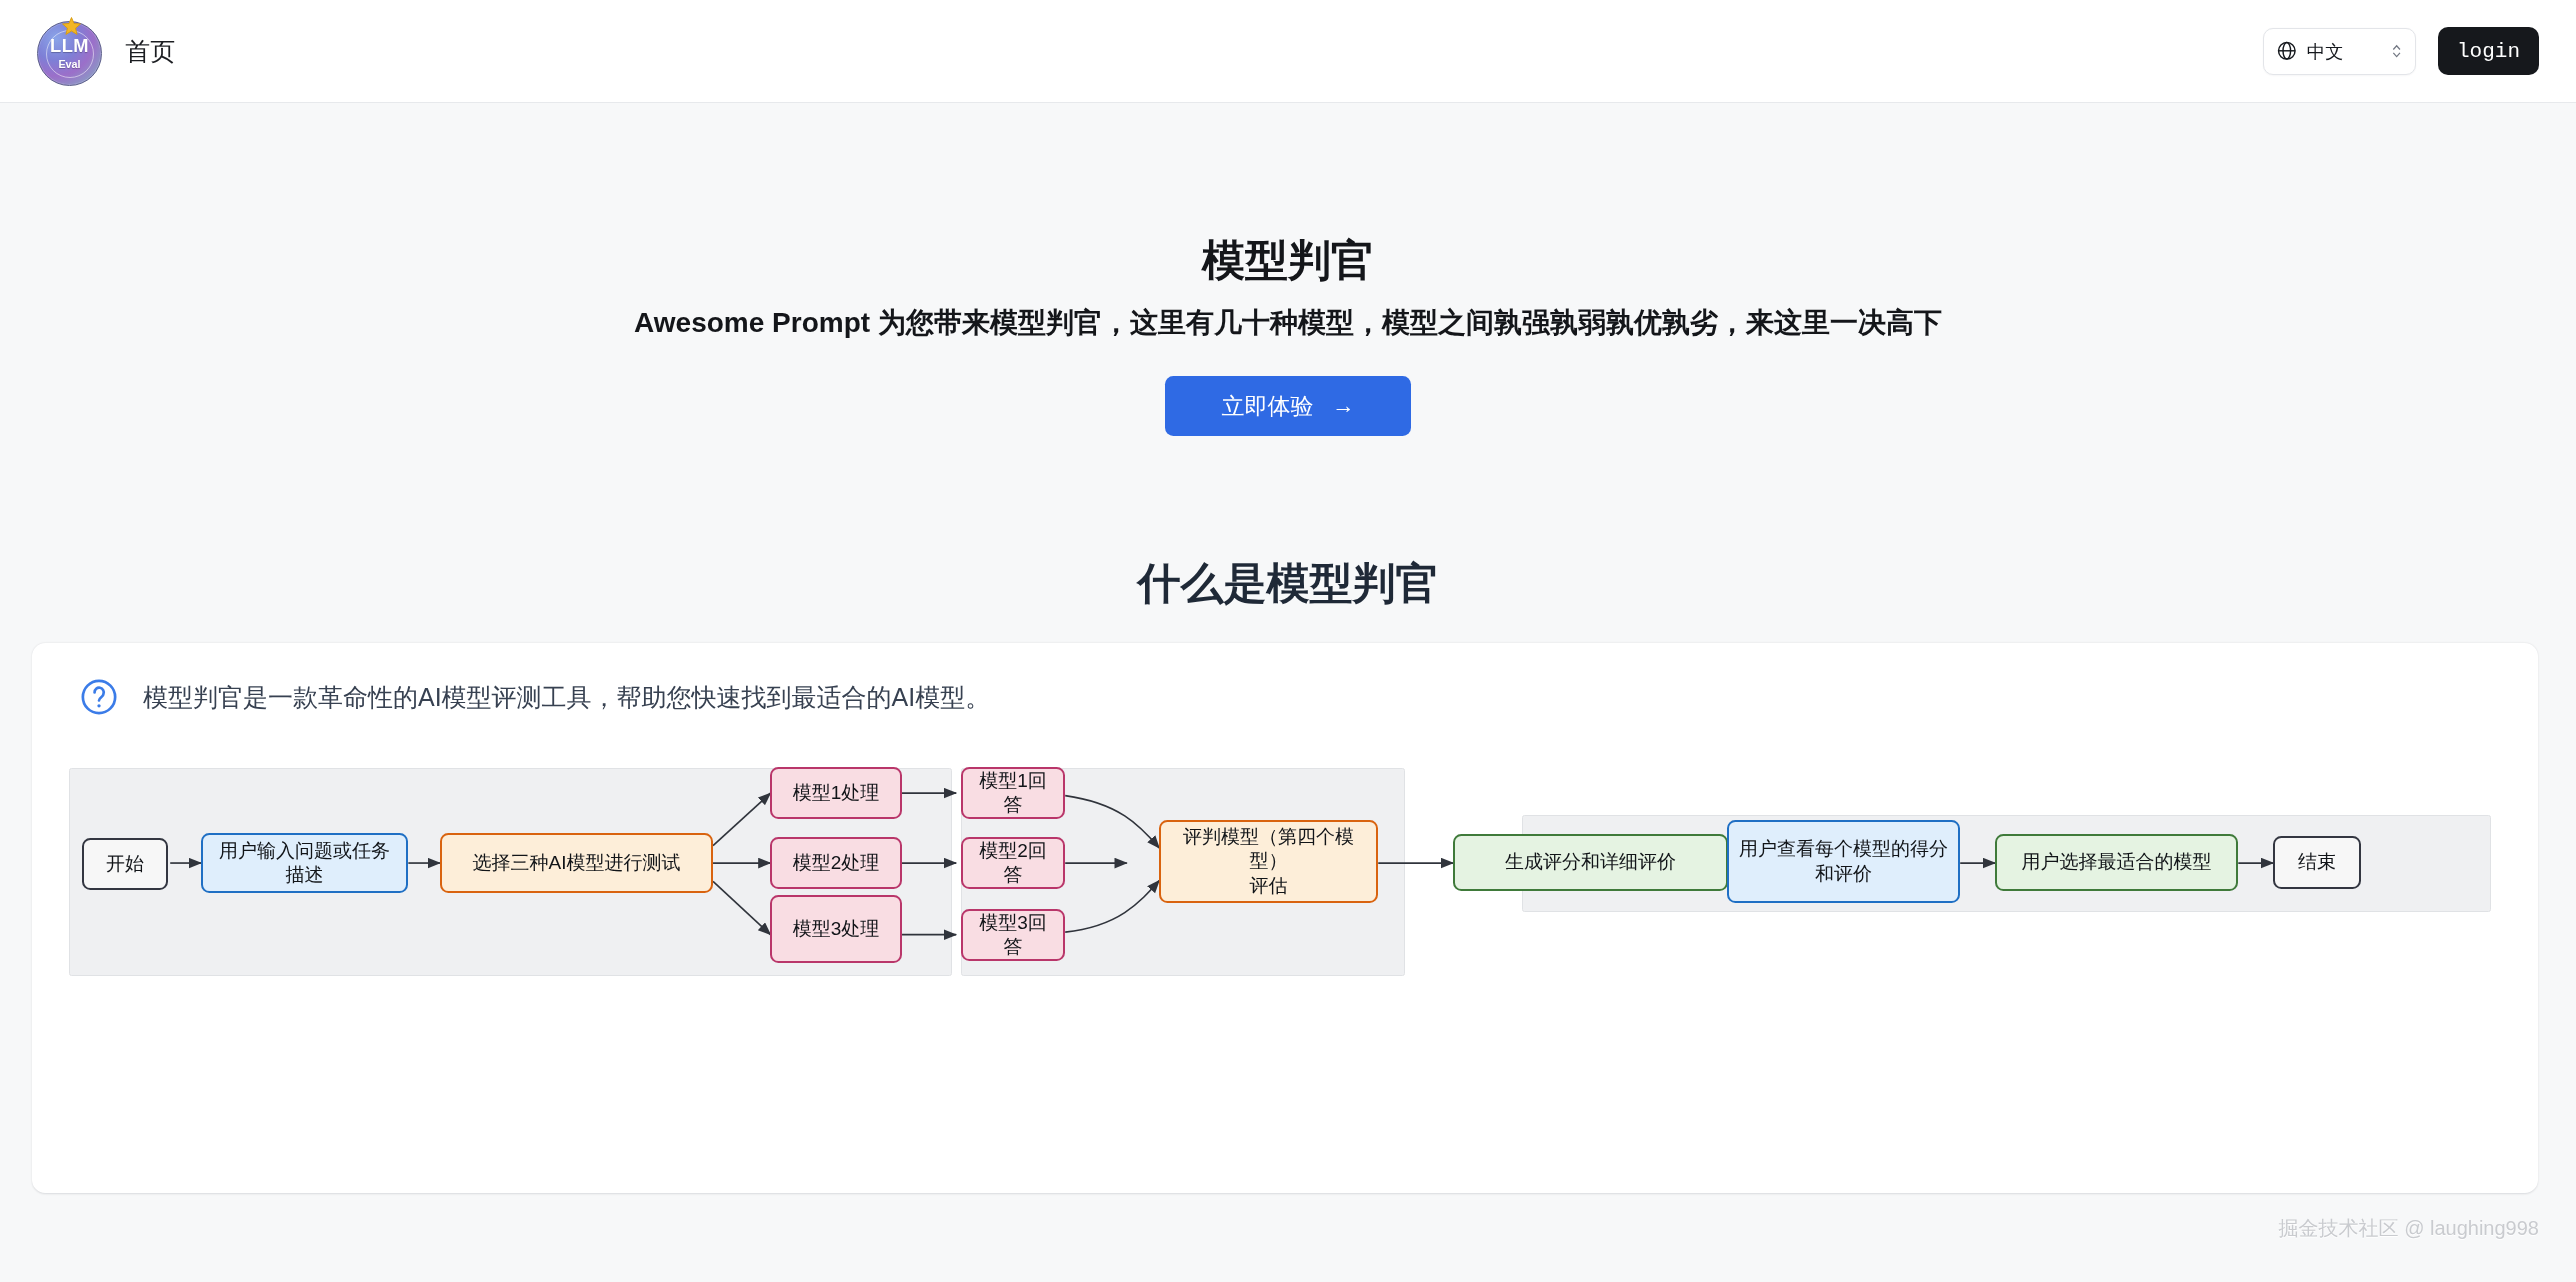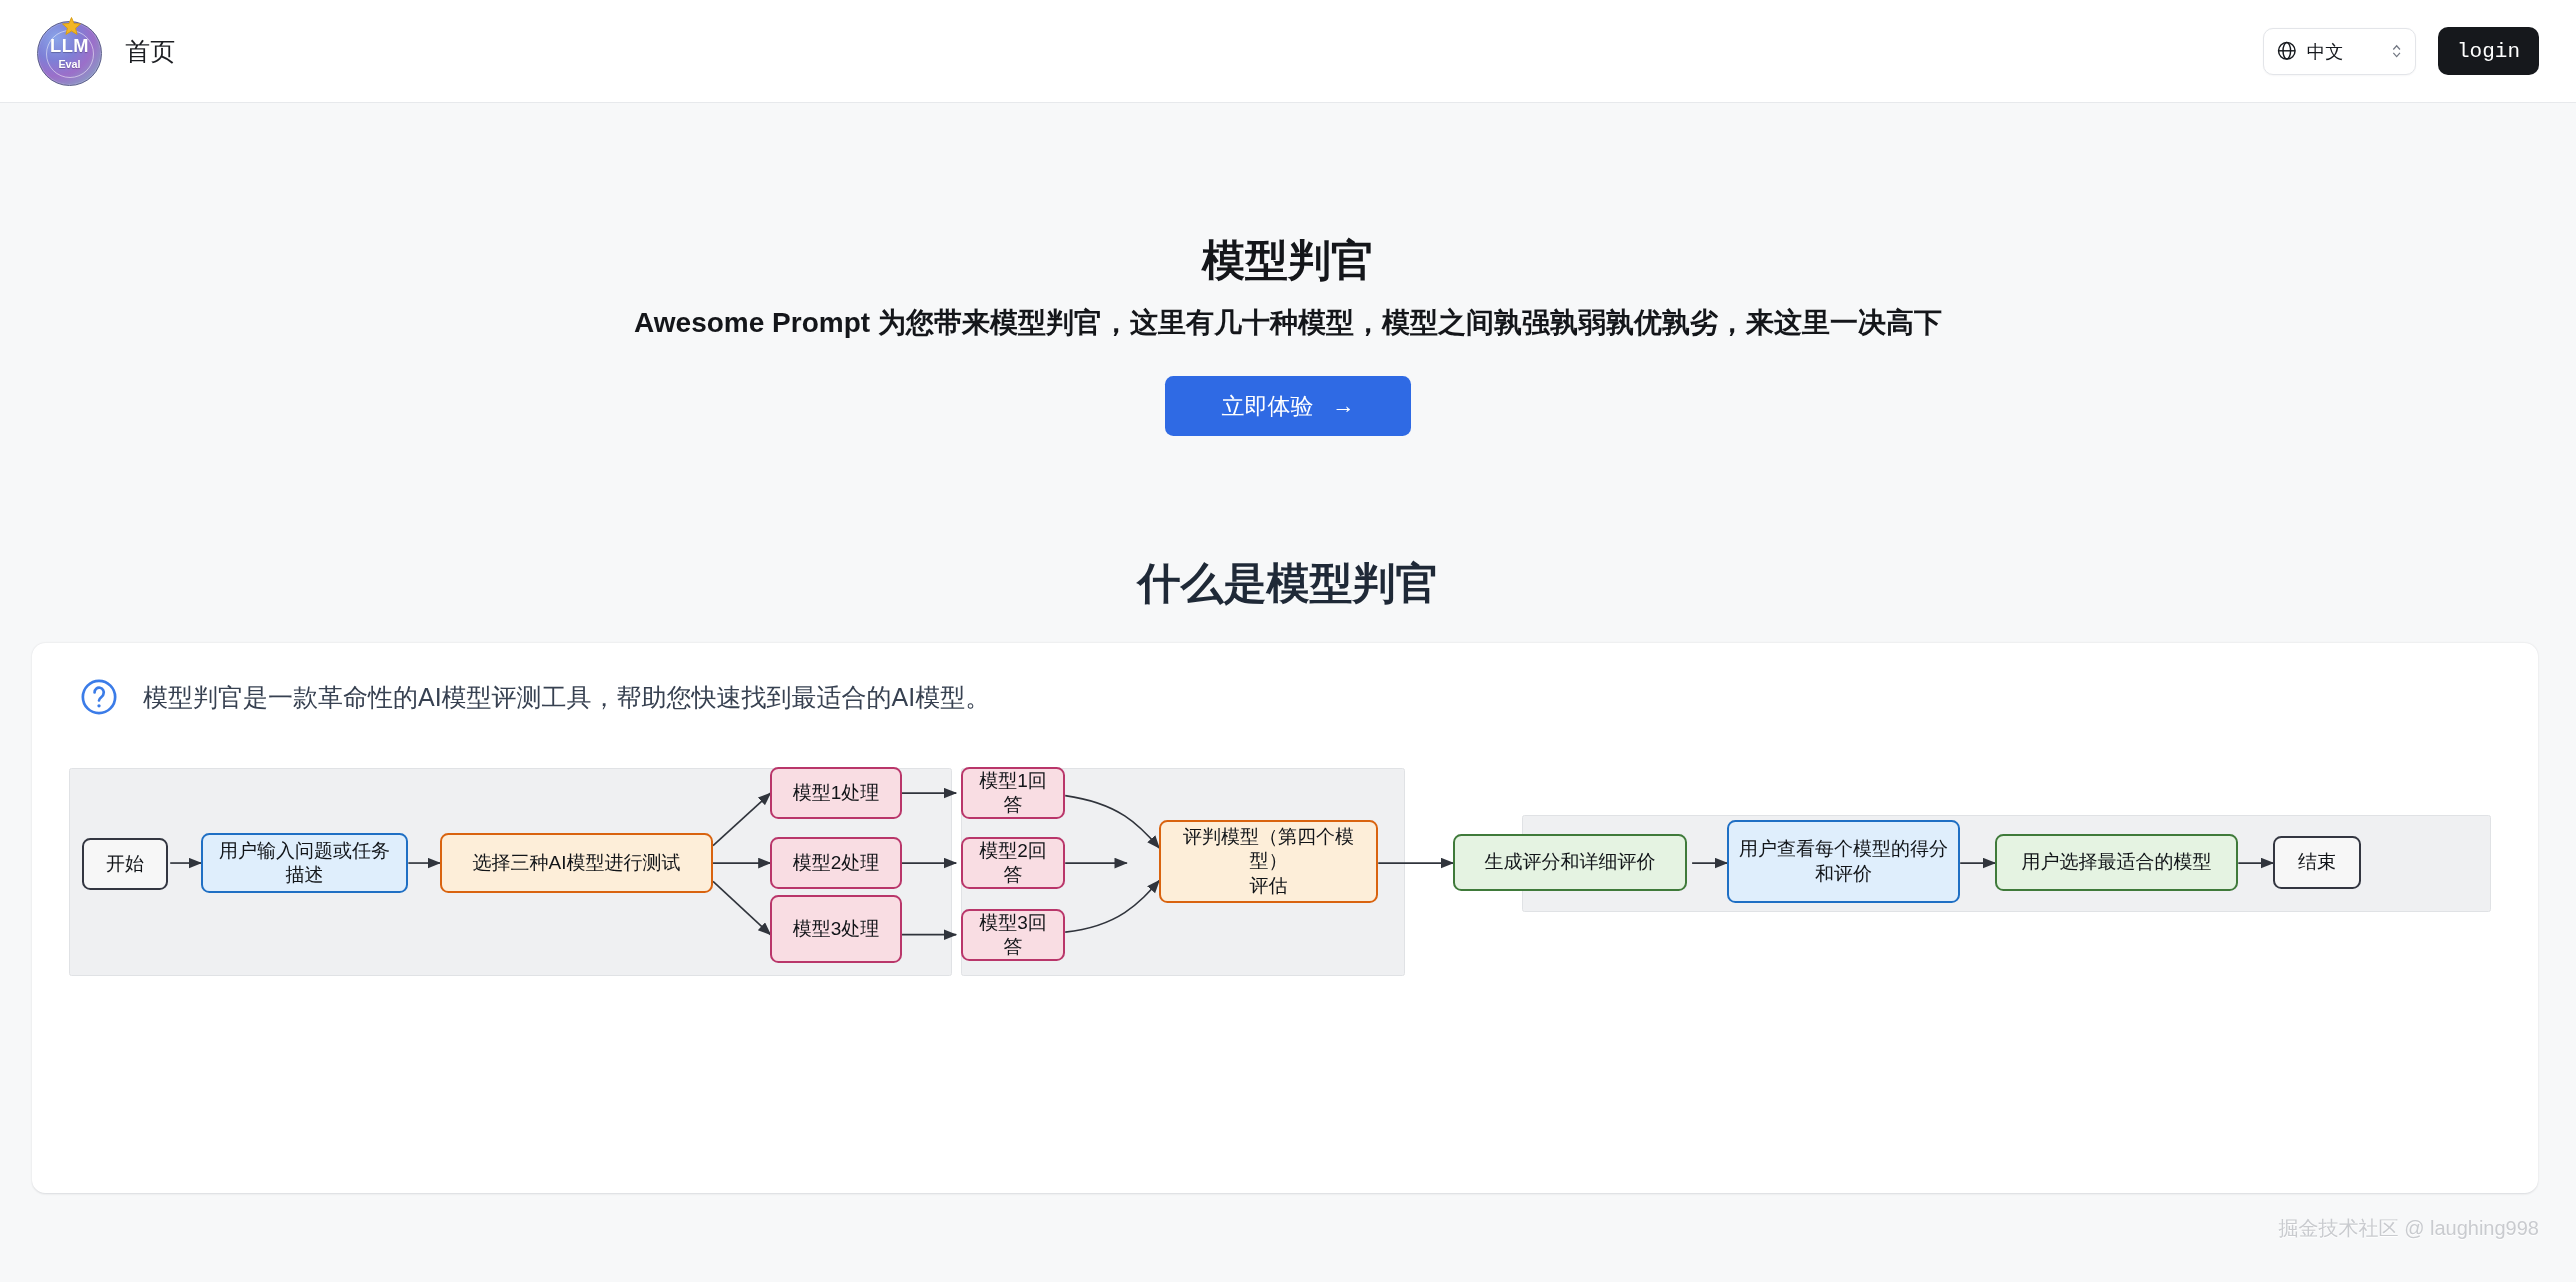--- a/index.html
+++ b/index.html
@@ -232,21 +232,21 @@
 
     <div class="node n-pink" style="left:929px; top:124px; width:104px; height:52px;">模型1回答</div>
     <div class="node n-pink" style="left:929px; top:194px; width:104px; height:52px;">模型2回答</div>
     <div class="node n-pink" style="left:929px; top:266px; width:104px; height:52px;">模型3回答</div>
 
     <div class="node n-orange" style="left:1127px; top:177px; width:219px; height:83px; flex-direction:column;">
       <span>评判模型（第四个模型）</span>
       <span>评估</span>
     </div>
 
-    <div class="node n-green" style="left:1421px; top:191px; width:234px; height:57px;">生成评分和详细评价</div>
+    <div class="node n-green" style="left:1421px; top:191px; width:275px; height:57px;">生成评分和详细评价</div>
 
     <div class="node n-blue" style="left:1695px; top:177px; width:233px; height:83px; flex-direction:column;">
       <span>用户查看每个模型的得分</span>
       <span>和评价</span>
     </div>
 
     <div class="node n-green" style="left:1963px; top:191px; width:243px; height:57px;">用户选择最适合的模型</div>
 
     <div class="node n-terminal" style="left:2241px; top:193px; width:88px; height:53px;">结束</div>
   </div>

